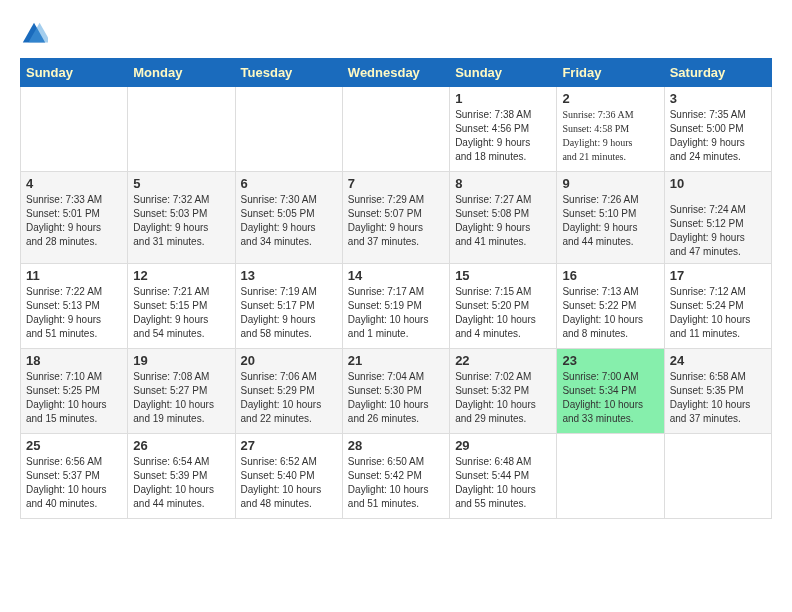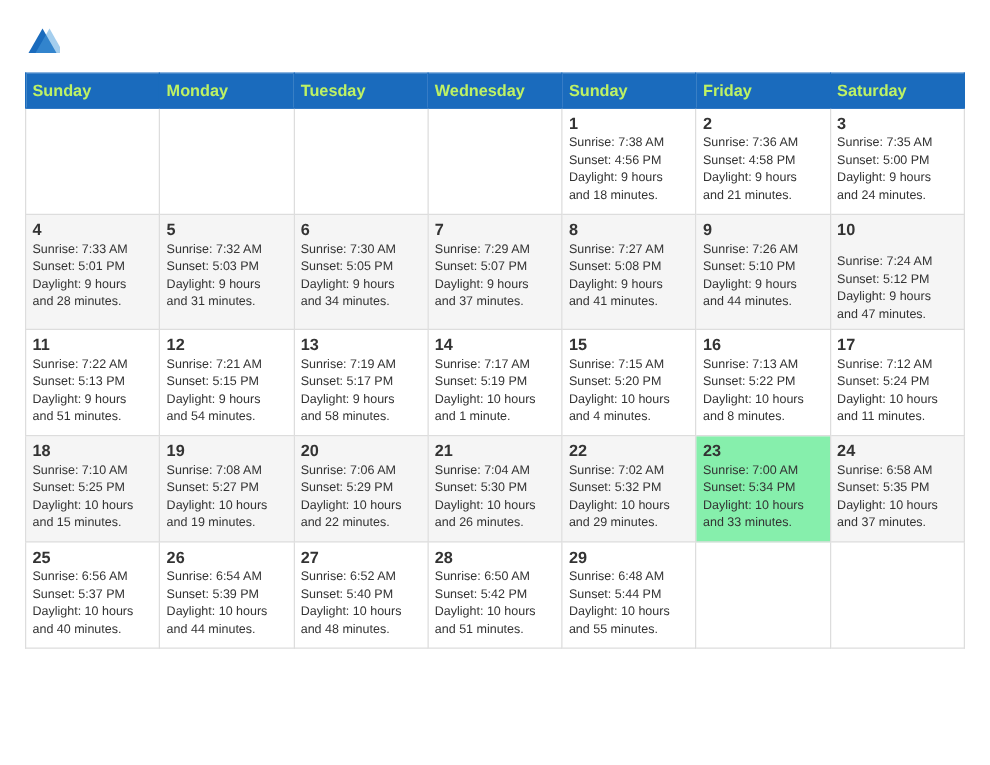--- a/index.html
+++ b/index.html
@@ -45,21 +45,21 @@
       font-size: 16px;
       color: #555;
     }
     .calendar {
       width: 100%;
       border-collapse: collapse;
       border: 1px solid #ccc;
     }
     .calendar th {
       background-color: #1a6bbd;
-      color: #bef264;
+      color: #fef9c3;
       font-size: 13px;
       font-weight: bold;
       padding: 6px 5px;
       text-align: left;
       border: 1px solid #1a6bbd;
     }
     .calendar td {
       vertical-align: top;
       border: 1px solid #ddd;
       padding: 4px 5px;
@@ -126,21 +126,21 @@
         <td class="empty-cell"></td>
         <td>
           <span class="day-number">1</span>
           <div class="day-info" style="white-space: pre-line;">Sunrise: 7:38 AM
 Sunset: 4:56 PM
 Daylight: 9 hours
 and 18 minutes.</div>
         </td>
         <td>
           <span class="day-number">2</span>
-          <div class="day-info" style="white-space: pre-line;">Sunrise: 7:36 AM
+          <div class="day-info" style="white-space: pre-line; font-family: Liberation Serif, serif;">Sunrise: 7:36 AM
 Sunset: 4:58 PM
 Daylight: 9 hours
 and 21 minutes.</div>
         </td>
         <td>
           <span class="day-number">3</span>
           <div class="day-info" style="white-space: pre-line;">Sunrise: 7:35 AM
 Sunset: 5:00 PM
 Daylight: 9 hours
 and 24 minutes.</div>

